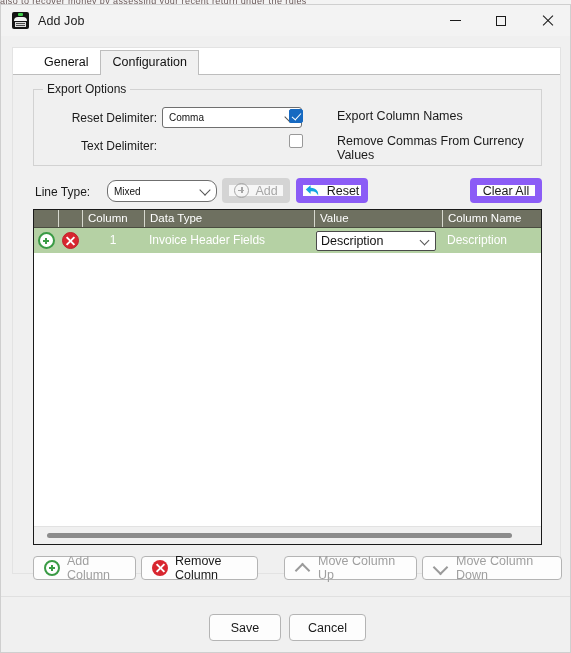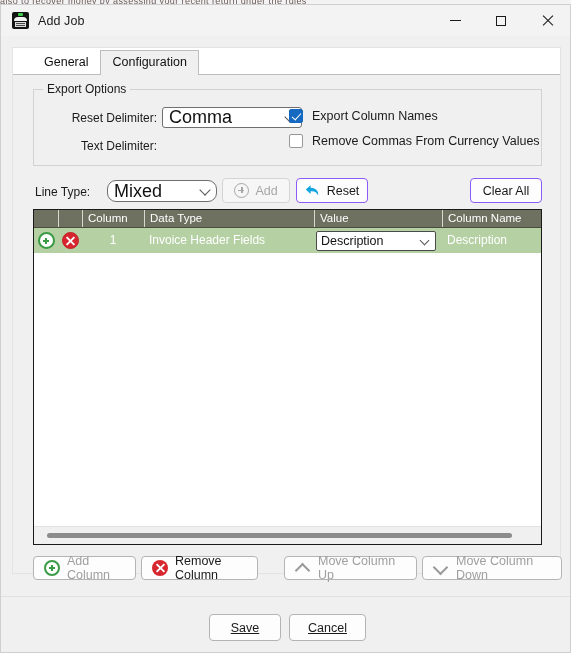--- a/index.html
+++ b/index.html
@@ -141,35 +141,35 @@
   #lbl-col-delim { left: 8px; top: 21px; width: 115px; }
   #lbl-txt-delim { left: 8px; top: 49px; width: 115px; }
 
   .combo {
     position: absolute;
     background: #ffffff;
     border: 1px solid #6f6f6f;
     border-radius: 3px;
     box-sizing: border-box;
     display: flex; align-items: center;
-    font-size: 18px; color: #111;
+    font-size: 10px; color: #111;
     padding-left: 6px;
   }
   .combo .chev {
     position: absolute; right: 7px; top: 50%;
     width: 7px; height: 7px; margin-top: -5px;
     border-right: 1px solid #555; border-bottom: 1px solid #555;
     transform: rotate(45deg);
   }
   #combo-col-delim { left: 128px; top: 17px; width: 140px; height: 21px; }
   #combo-txt-delim { left: 128px; top: 45px; width: 140px; height: 21px; }
 
   .cb-row {
     position: absolute; display: flex; align-items: flex-start;
-    font-size: 12.5px; color: #1a1a1a;
+    font-size: 12.5px; color: #1a1a1a; gap: 25px;
   }
   #cb-export-names { left: 255px; top: 19px; }
   #cb-remove-commas { left: 255px; top: 44px; }
   .cbox {
     width: 14px; height: 14px; box-sizing: border-box;
     border: 1px solid #999; background: #fff; border-radius: 2px;
     margin-right: 9px; position: relative; flex: none;
   }
   .cbox.checked { background: #1669c1; border-color: #1669c1; }
   .cbox.checked::after {
@@ -179,21 +179,21 @@
   }
 
   
   #lbl-line-type {
     position: absolute; left: 22px; top: 110px; font-size: 12px;
   }
   #combo-line-type { left: 94px; top: 105px; width: 110px; height: 22px; border-radius: 9px; }
 
   .tbtn {
     position: absolute; height: 25px;
-    border: 1px solid #8b5cf6; border-radius: 4px;
+    border: 7px solid #8b5cf6; border-radius: 4px;
     background: #fdfdfd; box-sizing: border-box;
     display: flex; align-items: center; justify-content: center;
     font-size: 12.5px; color: #1a1a1a;
   }
   .tbtn.disabled { color: #a6a6a6; border-color: #d4d4d4; background: #f6f6f6; }
   #btn-add   { left: 209px; top: 103px; width: 68px; }
   #btn-reset { left: 283px; top: 103px; width: 72px; }
   #btn-clear-all { left: 457px; top: 103px; width: 72px; }
 
   .icon-plus-circle {
@@ -350,21 +350,21 @@
   
   #footer-sep {
     position: absolute; left: 0; right: 0; top: 560px; height: 1px;
     background: #e0e0e0;
   }
   .fbtn {
     position: absolute; top: 578px; height: 27px;
     border: 1px solid #b4b4b4; border-radius: 4px;
     background: #fdfdfd; box-sizing: border-box;
     display: flex; align-items: center; justify-content: center;
-    font-size: 12.5px; color: #1a1a1a; text-decoration: underline;
+    font-size: 12.5px; color: #1a1a1a;
   }
   #btn-save   { left: 208px; width: 72px; }
   #btn-cancel { left: 288px; width: 77px; }
 </style>
 </head>
 <body>
 
 <div id="bg-bleed">
   <span>also to recover money by assessing your recent return under the rules</span>
 </div>

